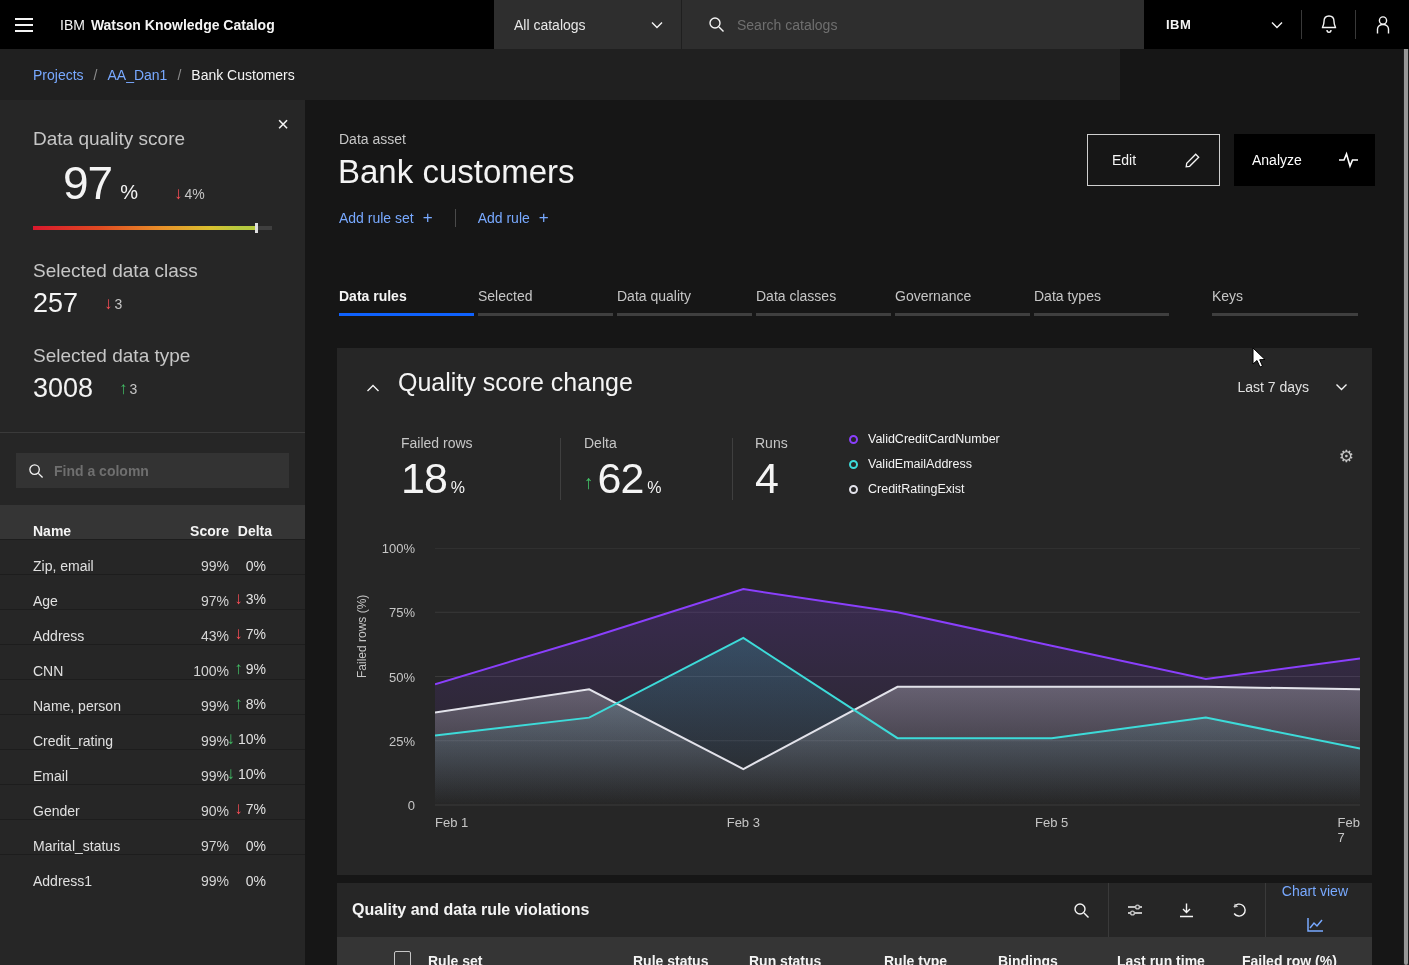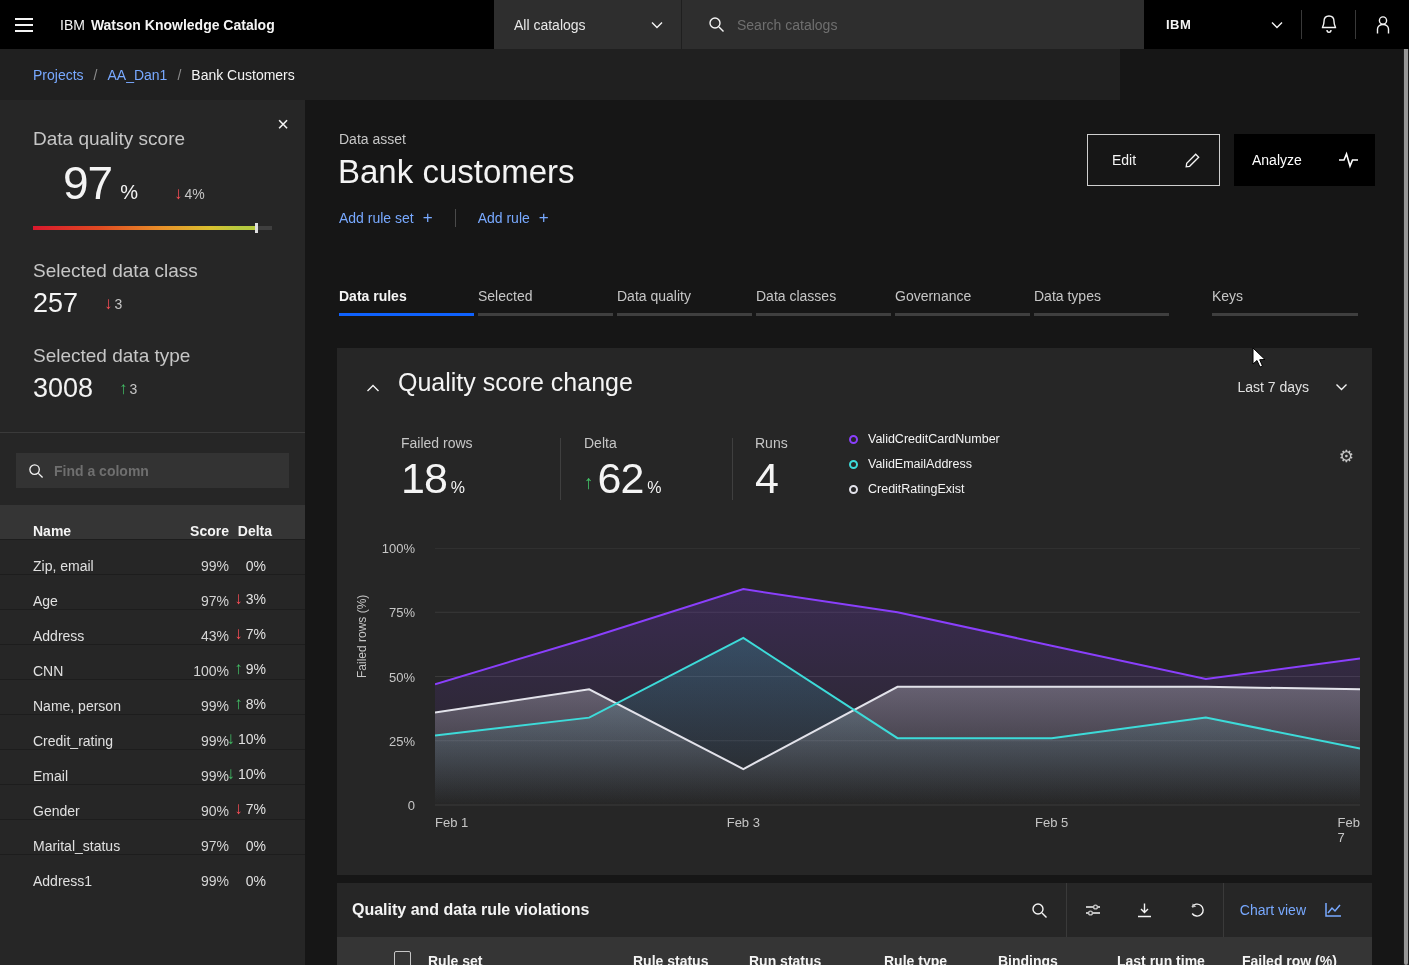--- a/index.html
+++ b/index.html
@@ -104,21 +104,21 @@
   .ytick { position:absolute; width:60px; text-align:right; font-size:13px; color:#c6c6c6; transform:translateY(-50%); }
   .xtick { position:absolute; top:467px; font-size:13px; color:#c6c6c6; }
   #plot { position:absolute; left:98px; top:200px; }
 
   
   #violations { position:absolute; left:337px; top:883px; width:1035px; height:140px; background:#262626; }
   .vio-title { position:absolute; left:15px; top:18px; font-size:16px; font-weight:700; color:#f4f4f4; }
   .vio-tools { position:absolute; right:0; top:0; height:54px; display:flex; align-items:stretch; }
   .tool-btn { width:52px; background:none; border:0; display:flex; align-items:center; justify-content:center; cursor:pointer; color:#c6c6c6; font-size:19px; }
   .tool-div { width:1px; background:#3a3a3a; }
-  .chart-view { display:flex; align-items:center; gap:18px; padding:0 30px 0 16px; color:#78a9ff; font-size:14px; cursor:pointer; background:none; border:0; font-family:inherit; }
+  .chart-view { display:flex; align-items:center; gap:18px; padding:0 24px 0 16px; color:#78a9ff; font-size:14px; cursor:pointer; background:none; border:0; font-family:inherit;flex-direction:column; }
   .vio-thead { position:absolute; left:0; top:54px; width:1035px; height:86px; background:#353535; font-size:14px; font-weight:700; }
   .vio-col { position:absolute; top:16px; white-space:nowrap; }
   .vio-check { position:absolute; left:57px; top:14px; width:17px; height:17px; border:1.6px solid #c6c6c6; border-radius:2px; background:transparent; cursor:pointer; }
 
   
   #scrollbar { position:absolute; right:0; top:0; width:6px; height:965px; background:#1e1e1e; }
   #scrollthumb { position:absolute; right:1px; top:0; width:4px; height:965px; background:#979797; border-radius:2px; }
   #cursor { position:absolute; left:1252px; top:347px; z-index:50; pointer-events:none; }
 </style>
 </head>

